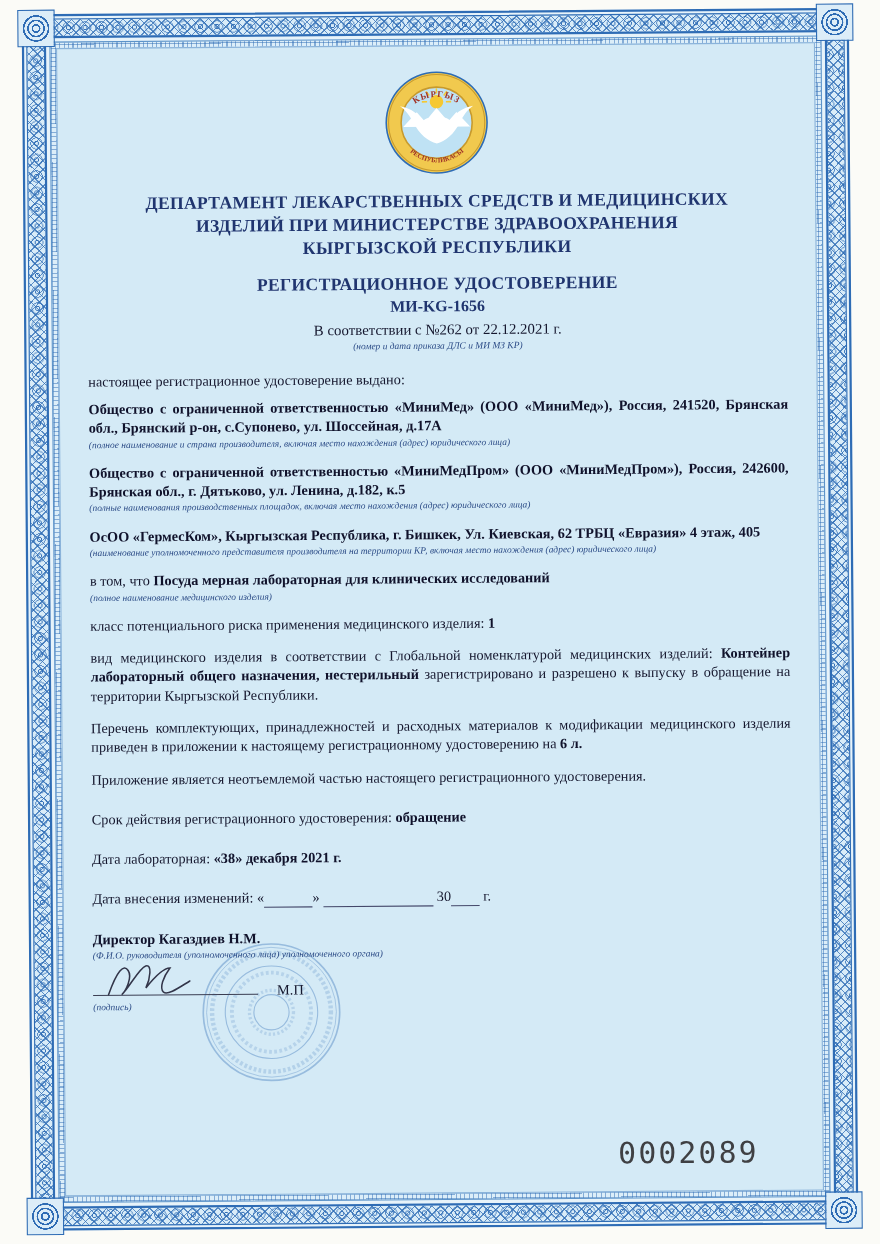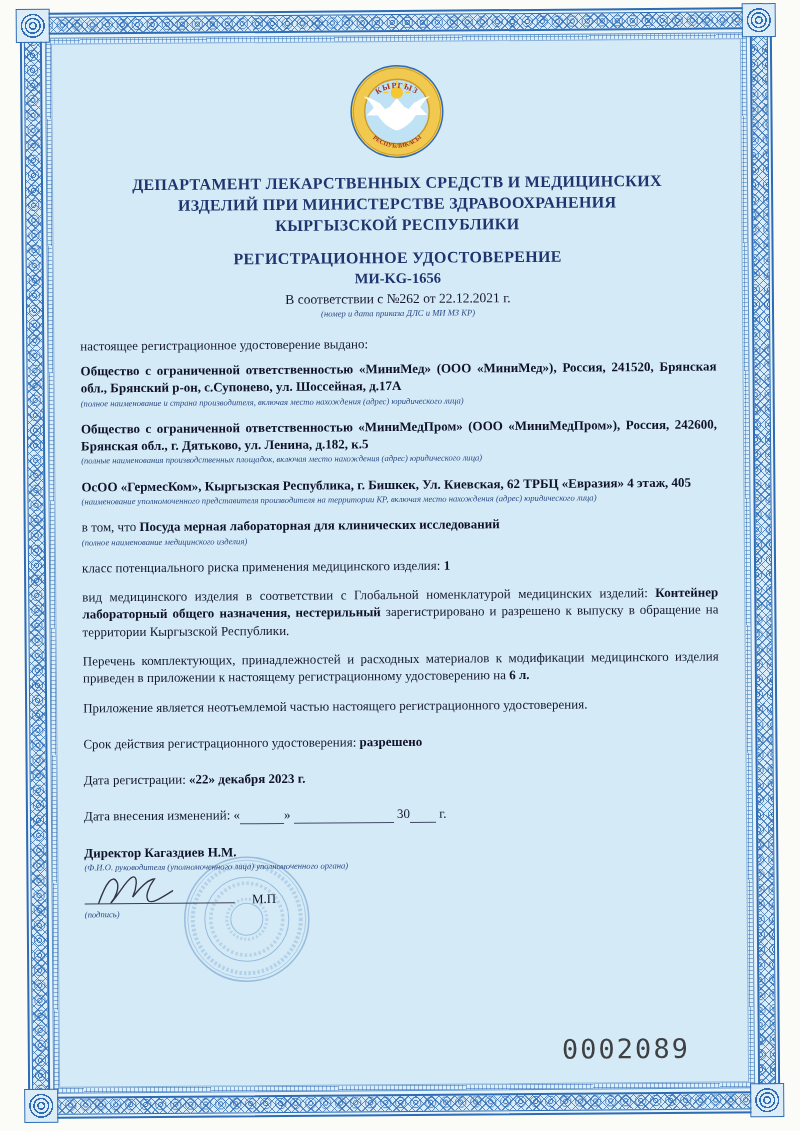--- a/index.html
+++ b/index.html
@@ -115,23 +115,23 @@
       <div class="note">(полное наименование медицинского изделия)</div>
 
       <p class="p"><span>класс потенциального риска применения медицинского изделия: </span><span class="b">1</span></p>
 
       <p class="p"><span>вид медицинского изделия в соответствии с Глобальной номенклатурой медицинских изделий: </span><span class="b">Контейнер лабораторный общего назначения, нестерильный</span><span> зарегистрировано и разрешено к выпуску в обращение на территории Кыргызской Республики.</span></p>
 
       <p class="p"><span>Перечень комплектующих, принадлежностей и расходных материалов к модификации медицинского изделия приведен в приложении к настоящему регистрационному удостоверению на </span><span class="b">6 л.</span></p>
 
       <p class="p">Приложение является неотъемлемой частью настоящего регистрационного удостоверения.</p>
 
-      <p class="p sp"><span>Срок действия регистрационного удостоверения: </span><span class="b">разрешено</span></p>
+      <p class="p sp"><span>Срок действия регистрационного удостоверения: </span><span class="b">обращение</span></p>
 
-      <p class="p sp"><span>Дата регистрации: </span><span class="b">«22» декабря 2023 г.</span></p>
+      <p class="p sp"><span>Дата лабораторная: </span><span class="b">«38» декабря 2021 г.</span></p>
 
       <p class="p sp"><span>Дата внесения изменений: </span><span>«</span><span class="blank bl-1"></span><span>»</span> <span class="blank bl-2"></span> <span>30</span><span class="blank bl-3"></span> <span>г.</span></p>
 
       <p class="p sp b">Директор Кагаздиев Н.М.</p>
       <div class="note">(Ф.И.О. руководителя (уполномоченного лица) уполномоченного органа)</div>
 
       <div class="sig-section">
         <svg class="stamp" width="132" height="132" viewBox="0 0 132 132">
           <g fill="none" stroke="#5d8fc9">
             <circle cx="66" cy="66" r="62" stroke-width="1.5"></circle>

